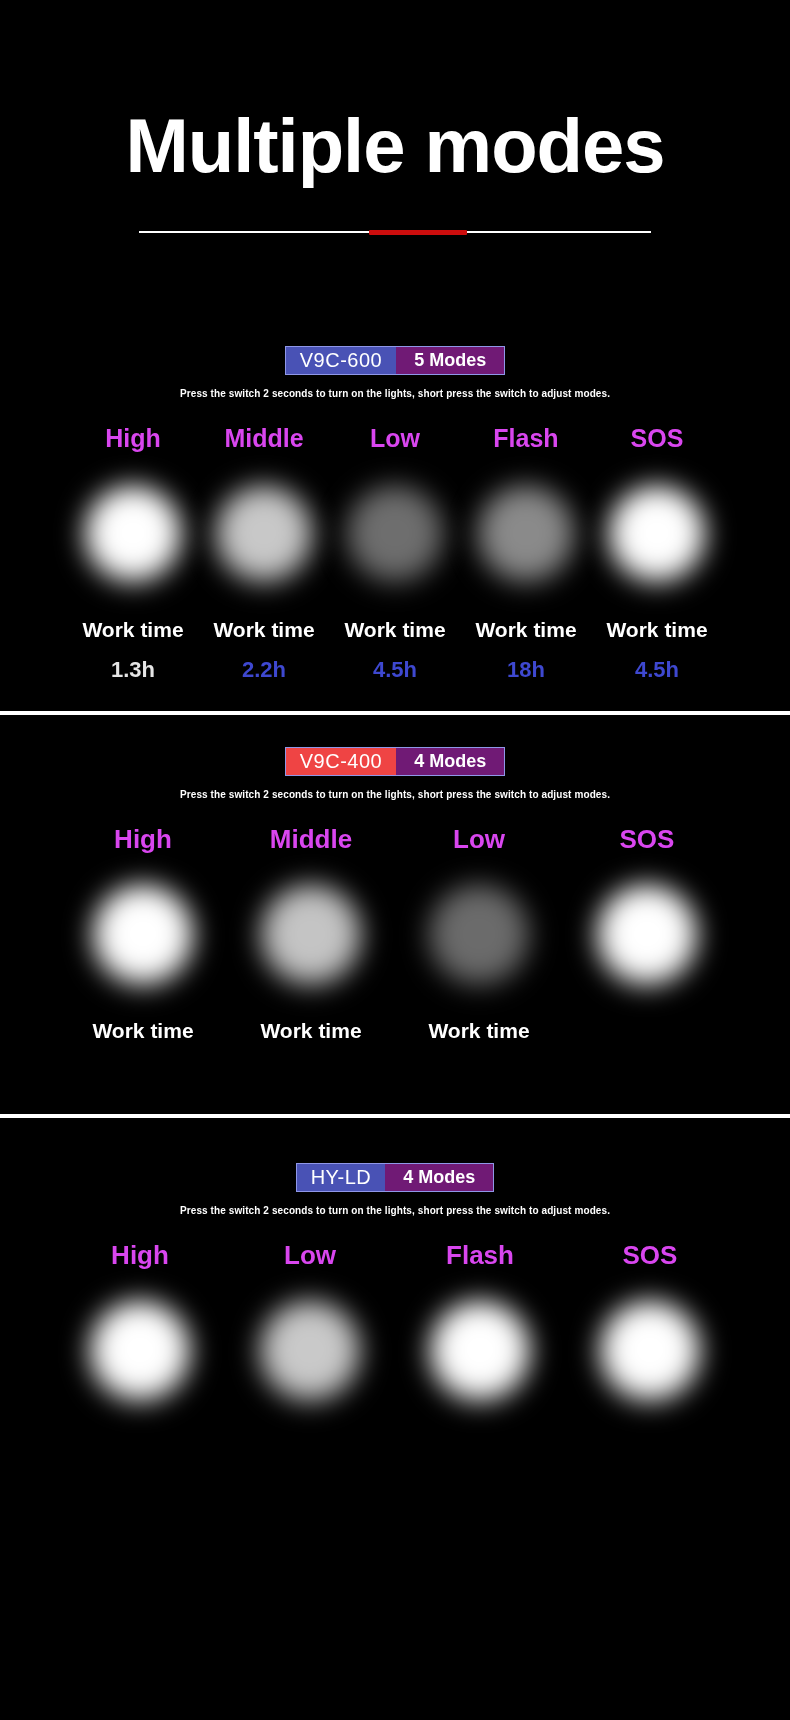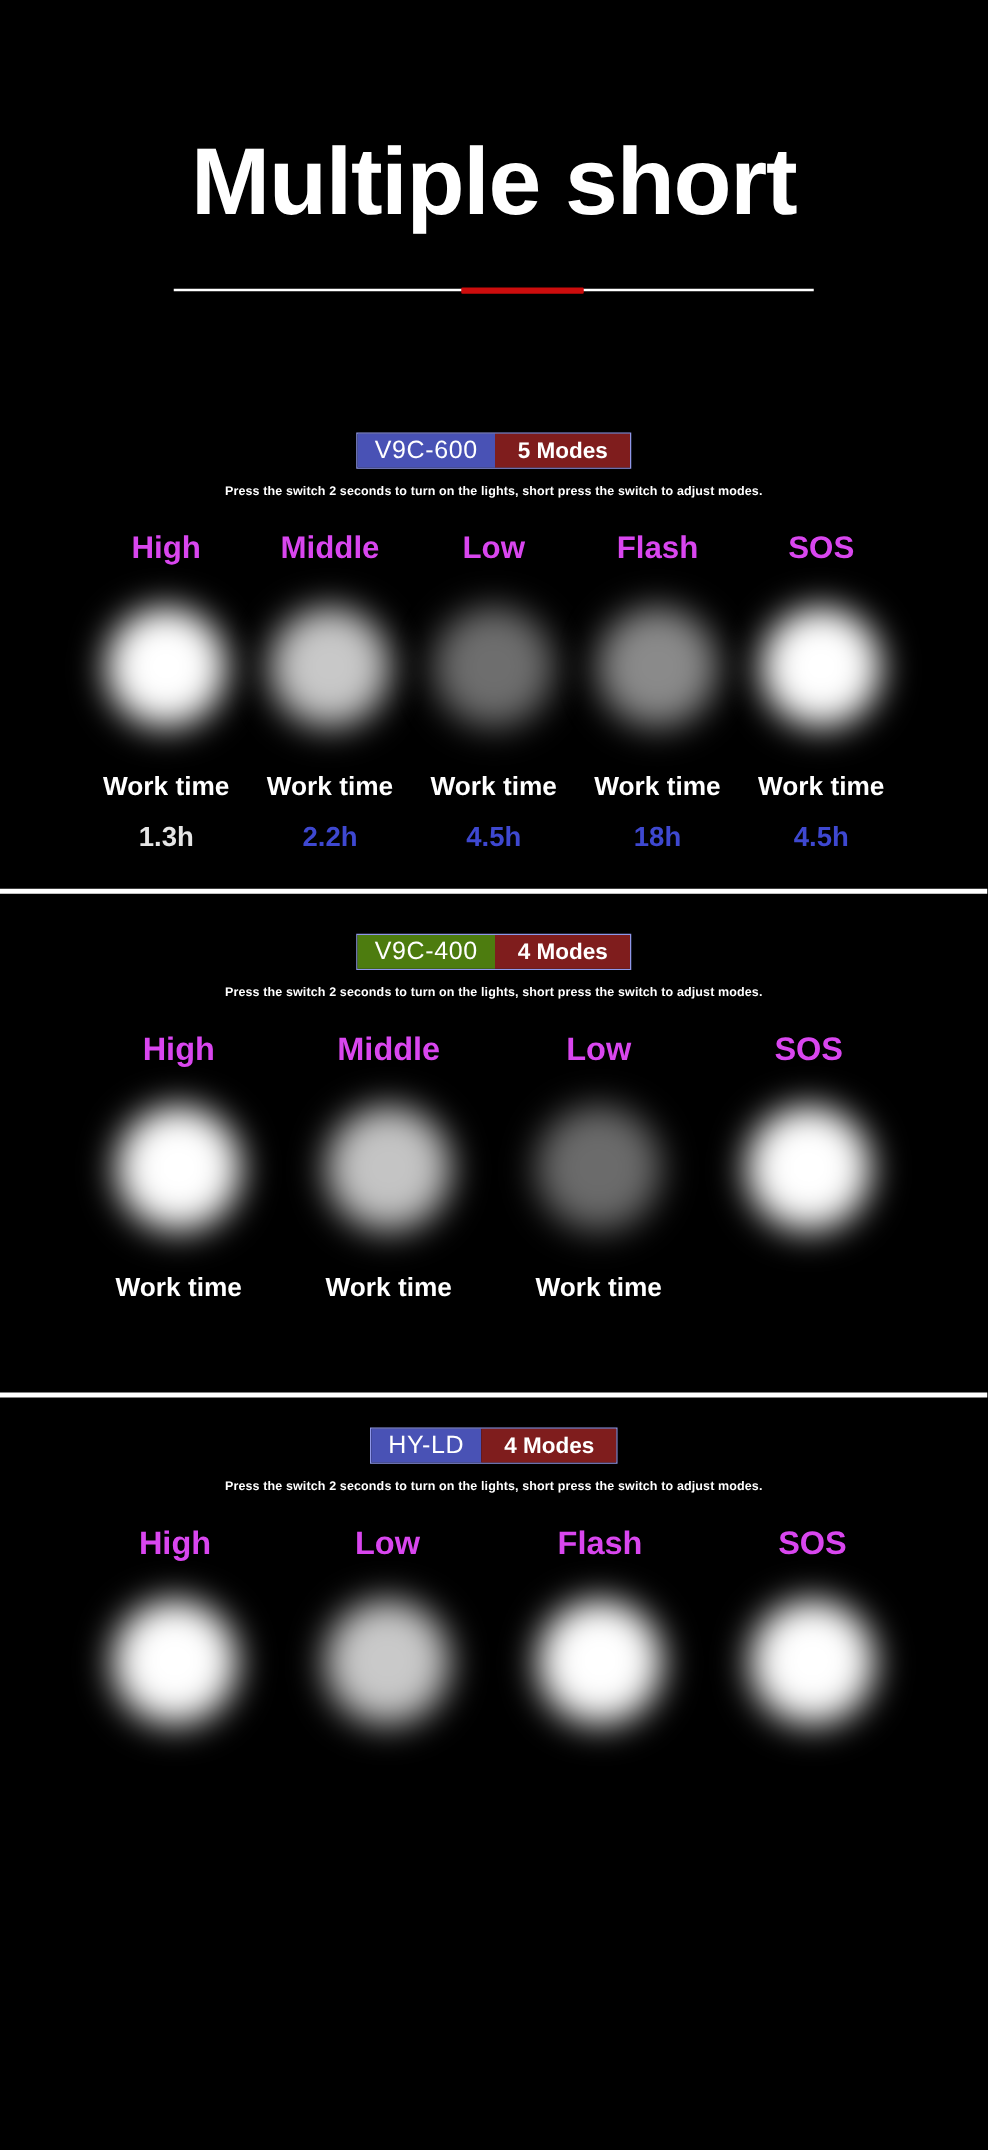--- a/index.html
+++ b/index.html
@@ -62,21 +62,21 @@
     padding:0 14px;
     background:#4952b5;
     color:#ffffff;
     font-size:20px;
     letter-spacing:0.5px;
     font-weight:400;
   }
   .badge-modes {
     display:flex; align-items:center; justify-content:center;
     padding:0 18px;
-    background:#7f1d1d;
+    background:#701a75;
     color:#ffffff;
     font-size:18px;
     font-weight:600;
   }
 
   .instruction {
     text-align:center;
     color:#ffffff;
     font-size:10px;
     font-weight:700;
@@ -136,21 +136,21 @@
   .s2 .glow, .s3 .glow { width:108px; height:108px; }
   .s2 .mode-name, .s3 .mode-name { font-size:26px; }
 
   .sec1-pad { padding-bottom:24px; }
   .sec2-pad { padding-bottom:26px; }
 </style>
 </head>
 <body>
 
 <div class="header">
-  <div class="page-title">Multiple short</div>
+  <div class="page-title">Multiple modes</div>
   <div class="divider-wrap">
     <div class="divider-line" style="background: rgb(255, 255, 255);"></div>
     <div class="divider-accent" style="background: rgb(204, 13, 13);"></div>
   </div>
 </div>
 
 <div class="section s1">
   <div class="section-inner" style="padding-top:111px;">
     <div class="badge-row">
       <div class="badge">
@@ -203,21 +203,21 @@
     </div>
   </div>
 </div>
 
 <div class="section-rule"></div>
 
 <div class="section s2">
   <div class="section-inner" style="padding-top:32px;">
     <div class="badge-row">
       <div class="badge">
-        <div class="badge-model" style="background: #4d7c0f;">V9C-400</div>
+        <div class="badge-model" style="background: #ef4444;">V9C-400</div>
         <div class="badge-modes">4 Modes</div>
       </div>
     </div>
     <div class="instruction">Press the switch 2 seconds to turn on the lights, short press the switch to adjust modes.</div>
     <div class="modes sec2-pad">
       <div class="mode">
         <div class="mode-name">High</div>
         <div class="glow-box">
           <div class="glow" style="background: radial-gradient(circle at 50% 48%, rgb(255, 255, 255) 0%, rgb(255, 255, 255) 52%, rgba(0, 0, 0, 0) 78%);"></div>
         </div>
@@ -245,21 +245,21 @@
         <div class="worktime-label"></div>
         <div class="worktime-value" style="color: rgb(62, 72, 208);"></div>
       </div>
     </div>
   </div>
 </div>
 
 <div class="section-rule"></div>
 
 <div class="section s3">
-  <div class="section-inner" style="padding-top:24px;">
+  <div class="section-inner" style="padding-top:45px;">
     <div class="badge-row">
       <div class="badge">
         <div class="badge-model" style="background: rgb(73, 82, 181);">HY-LD</div>
         <div class="badge-modes">4 Modes</div>
       </div>
     </div>
     <div class="instruction">Press the switch 2 seconds to turn on the lights, short press the switch to adjust modes.</div>
     <div class="modes">
       <div class="mode">
         <div class="mode-name">High</div>

